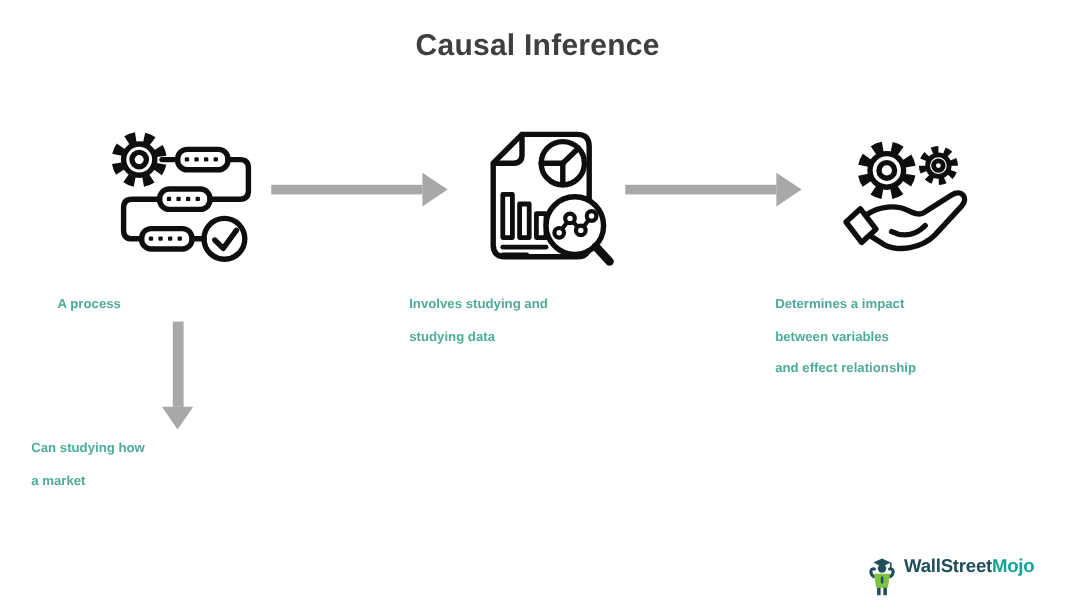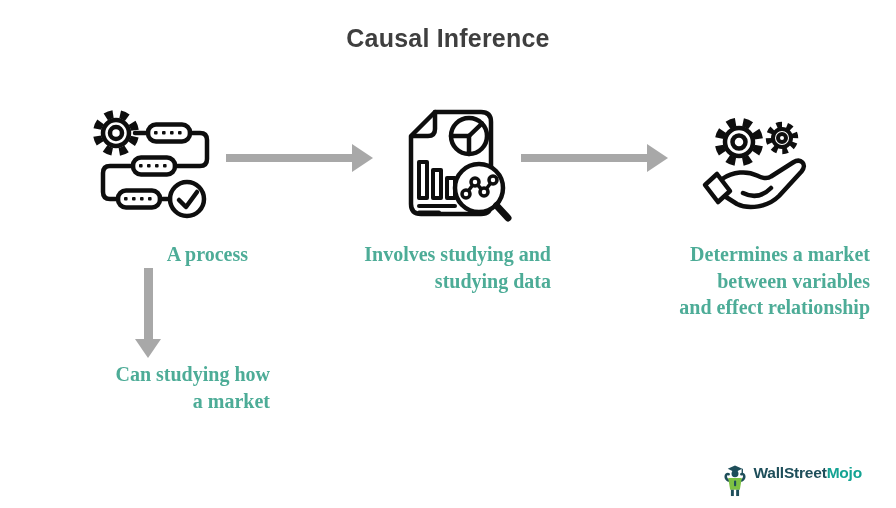--- a/index.html
+++ b/index.html
@@ -30,27 +30,26 @@
   .icon-box{position:absolute;}
   .icon-box svg{display:block;width:100%;height:100%;}
   
   .st{stroke:var(--icon-color);fill:none;stroke-linecap:round;stroke-linejoin:round;}
   .fl{fill:var(--icon-color);stroke:none;}
   .wh{fill:#fff;stroke:var(--icon-color);stroke-linecap:round;stroke-linejoin:round;}
   .teeth{stroke:var(--icon-color);fill:none;}
   .step-label{
     position:absolute;
     color:var(--accent-teal);
-    font-weight:700;font-size:20px;line-height:26.5px;
-    text-align:right;
-    font-family:Liberation Serif, serif;
+    font-weight:700;font-size:11px;line-height:26.5px;
+    text-align:left;
   }
   .step-label span{display:block;}
   .label-1{left:48px;top:241px;width:200px;}
-  .label-2{left:327px;top:241px;width:224px;}
+  .label-2{left:341px;top:241px;width:224px;}
   .label-3{left:646px;top:241px;width:224px;}
   .label-4{left:26px;top:361px;width:244px;}
   .arrow-right{
     position:absolute;height:8px;width:126px;
     background:var(--arrow-gray);
   }
   .arrow-right::after{
     content:"";position:absolute;left:100%;top:-10px;
     border-left:21px solid var(--arrow-gray);
     border-top:14px solid transparent;
@@ -169,21 +168,21 @@
   </div>
 
   <div class="step-label label-1">
     <span>A process</span>
   </div>
   <div class="step-label label-2">
     <span>Involves studying and</span>
     <span>studying data</span>
   </div>
   <div class="step-label label-3">
-    <span>Determines a market</span>
+    <span>Determines a impact</span>
     <span>between variables</span>
     <span>and effect relationship</span>
   </div>
 
   <div class="arrow-down"></div>
   <div class="step-label label-4">
     <span>Can studying how</span>
     <span>a market</span>
   </div>
 

